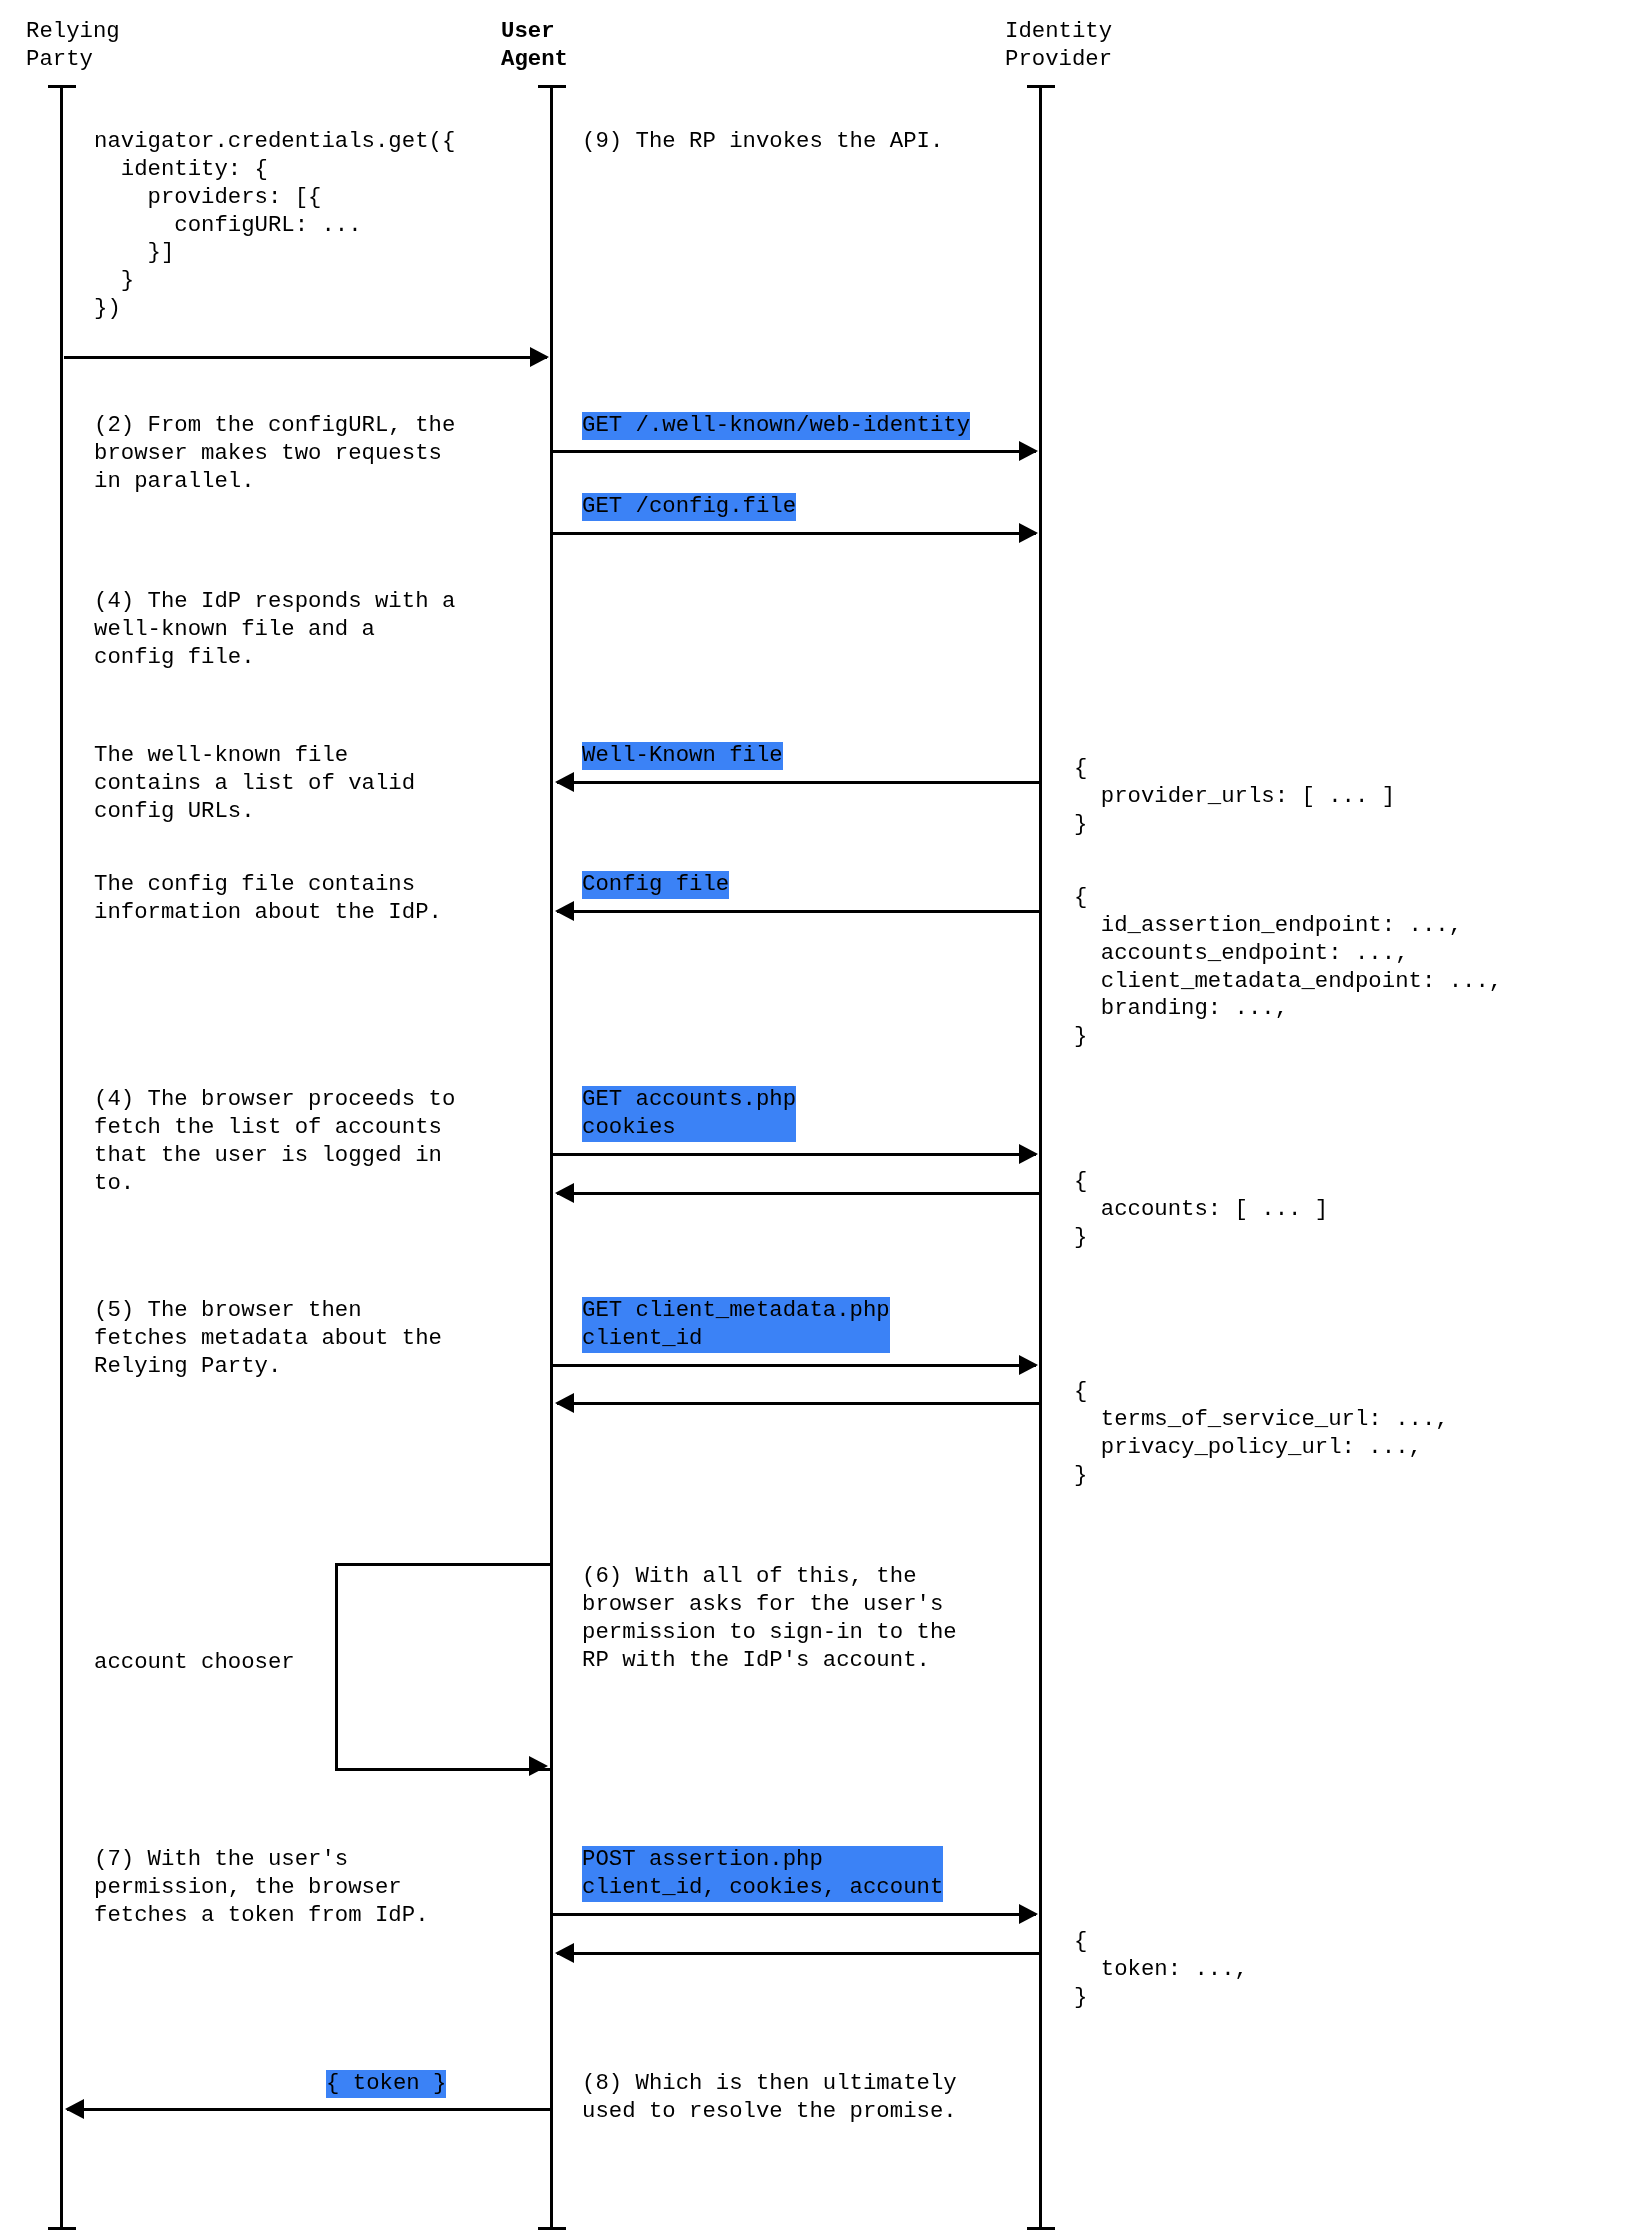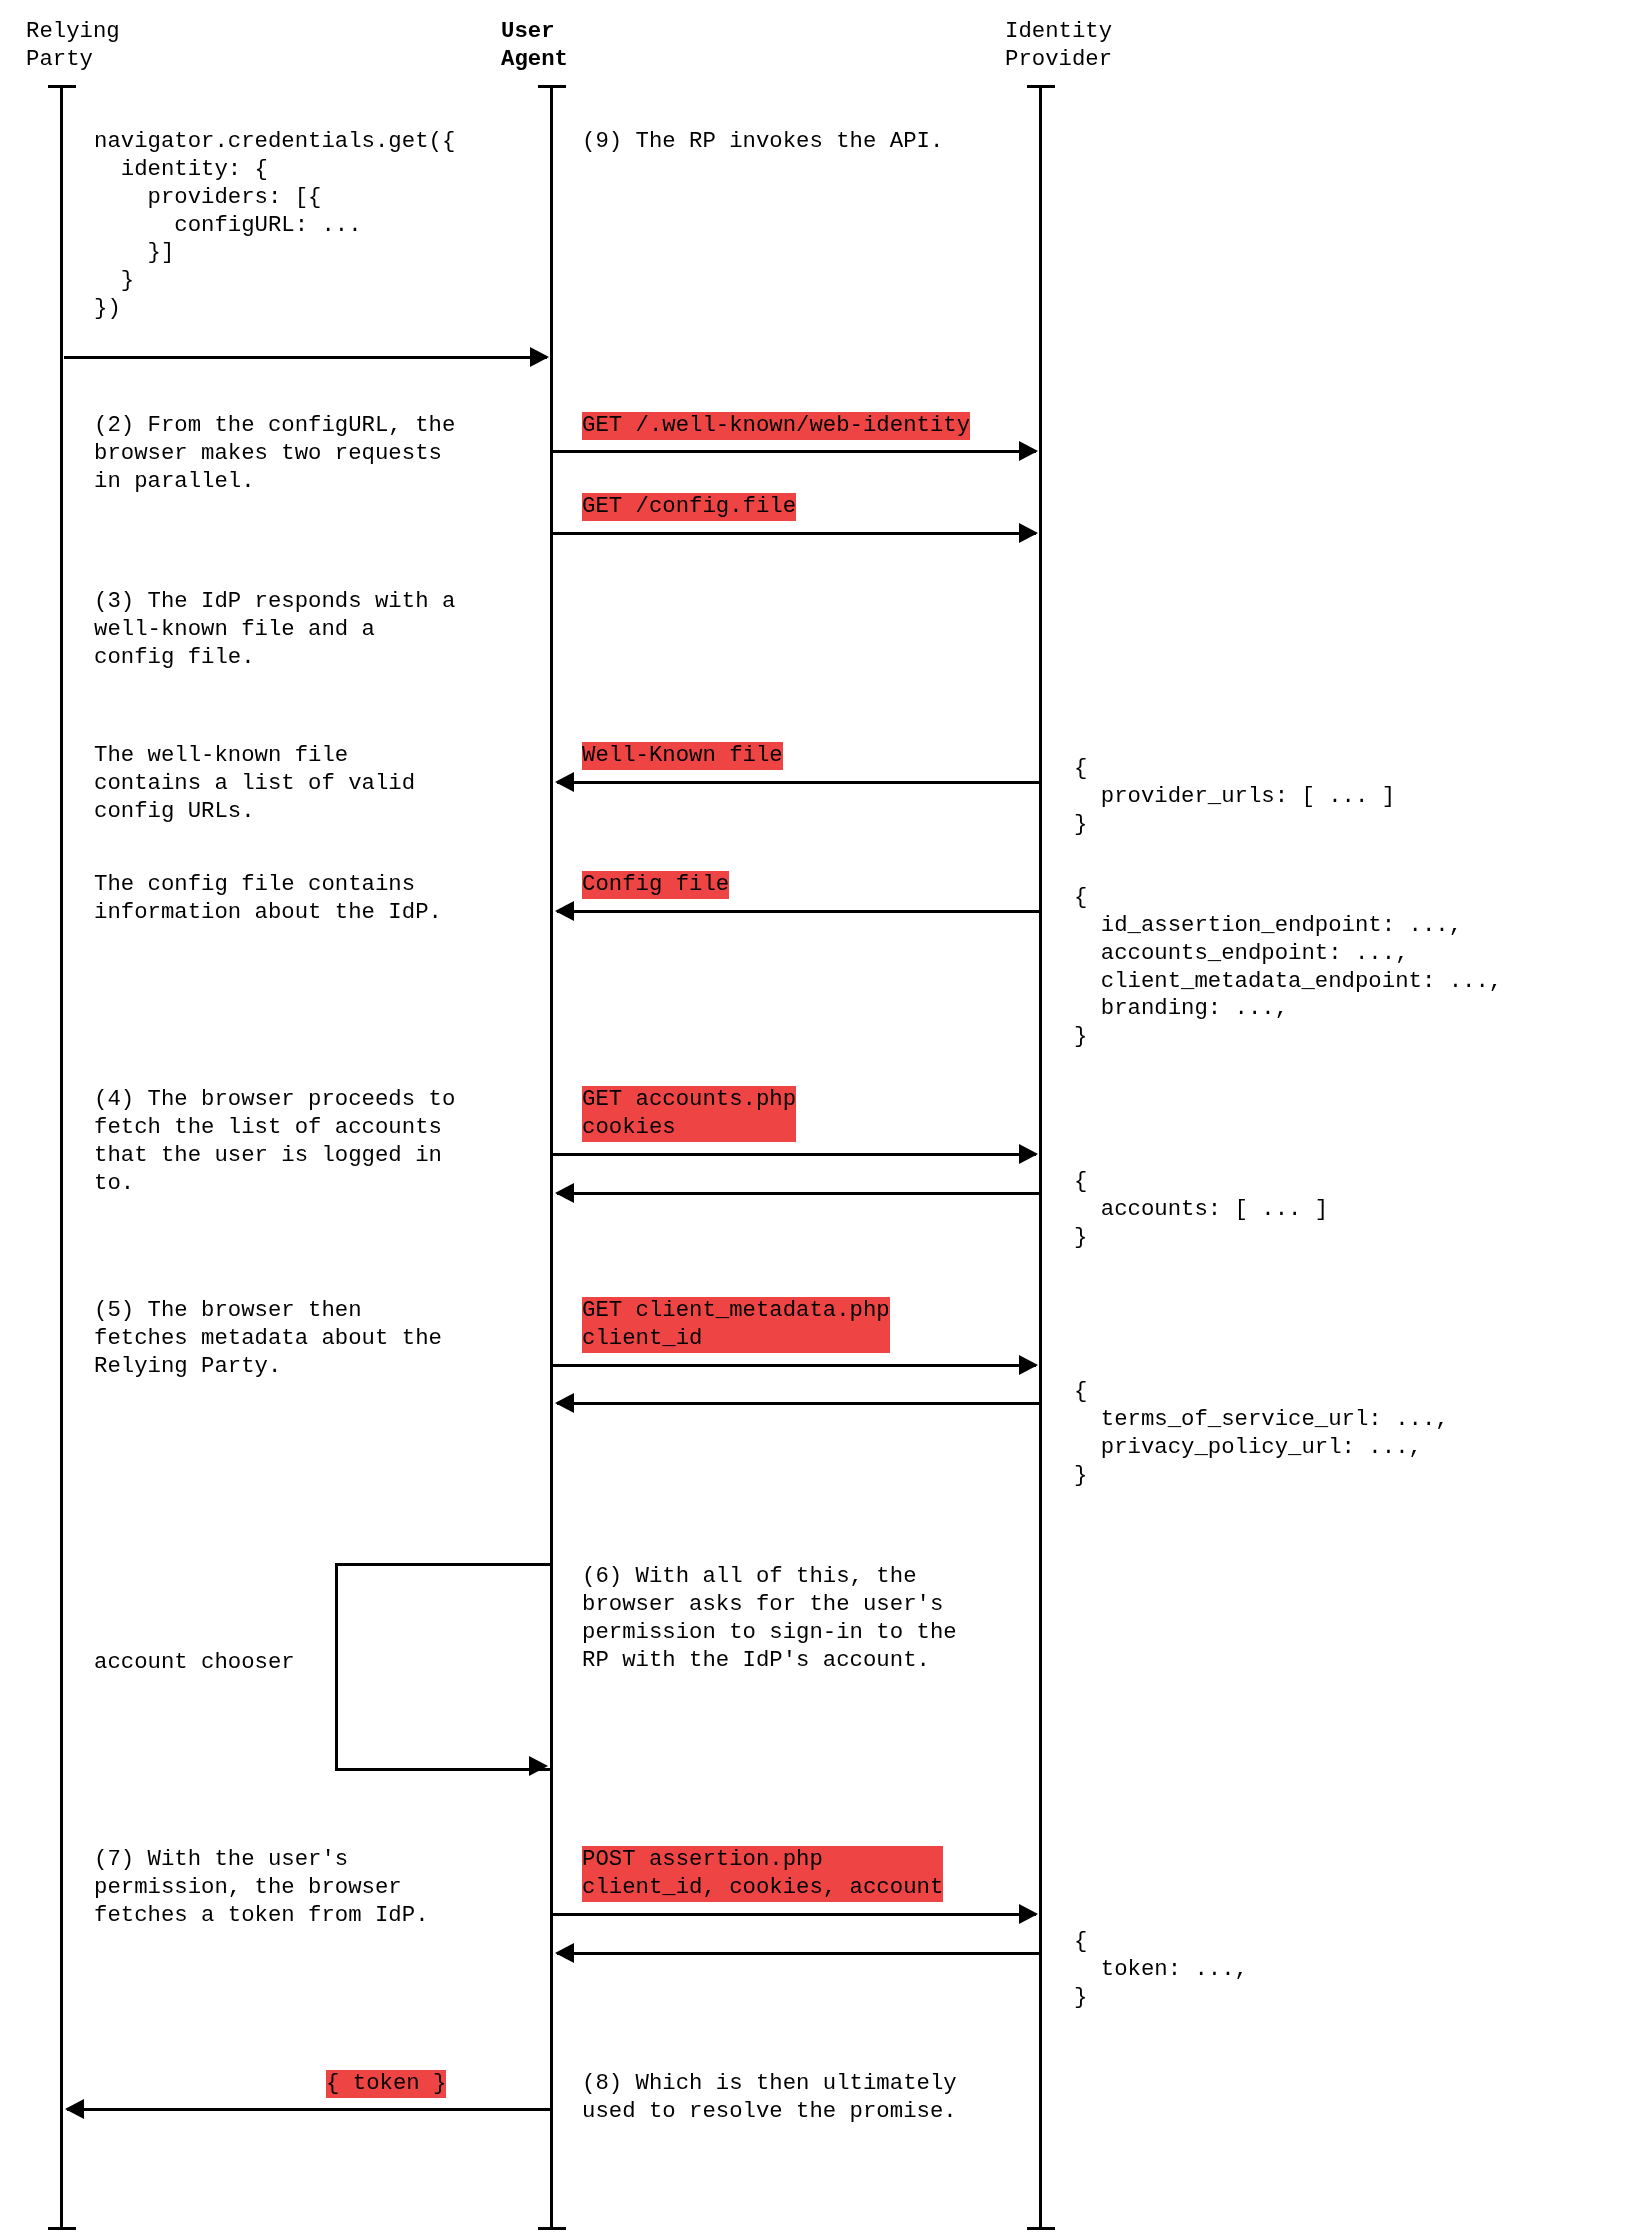--- a/index.html
+++ b/index.html
@@ -67,21 +67,21 @@
     border-right: 19px solid #000;
   }
 
   .note {
     position: absolute;
     white-space: pre-wrap;
   }
   .msglabel {
     position: absolute;
     white-space: pre;
-    background: #ef4444;
+    background: #3b82f6;
   }
   .code {
     position: absolute;
     white-space: pre;
   }
 
   .selfbox {
     position: absolute;
     border: 3.4px solid #000;
     border-right: none;
@@ -115,21 +115,21 @@
   <div class="arrow right" style="left:64px; width:483px; top:348px;"></div>
 
   <div class="note" style="left:94px; top:404px; width:404px;">(2) From the configURL, the
 browser makes two requests
 in parallel.</div>
   <div class="msglabel" style="left:582px; top:404px;">GET /.well-known/web-identity</div>
   <div class="arrow right" style="left:553px; width:483px; top:442px;"></div>
   <div class="msglabel" style="left:582px; top:485px;">GET /config.file</div>
   <div class="arrow right" style="left:553px; width:483px; top:524px;"></div>
 
-  <div class="note" style="left:94px; top:580px; width:404px;">(3) The IdP responds with a
+  <div class="note" style="left:94px; top:580px; width:404px;">(4) The IdP responds with a
 well-known file and a
 config file.</div>
 
   <div class="note" style="left:94px; top:734px; width:404px;">The well-known file
 contains a list of valid
 config URLs.</div>
   <div class="msglabel" style="left:582px; top:734px;">Well-Known file</div>
   <div class="arrow left" style="left:557px; width:483px; top:773px;"></div>
   <div class="code" style="left:1074px; top:747px;">{
   provider_urls: [ ... ]

